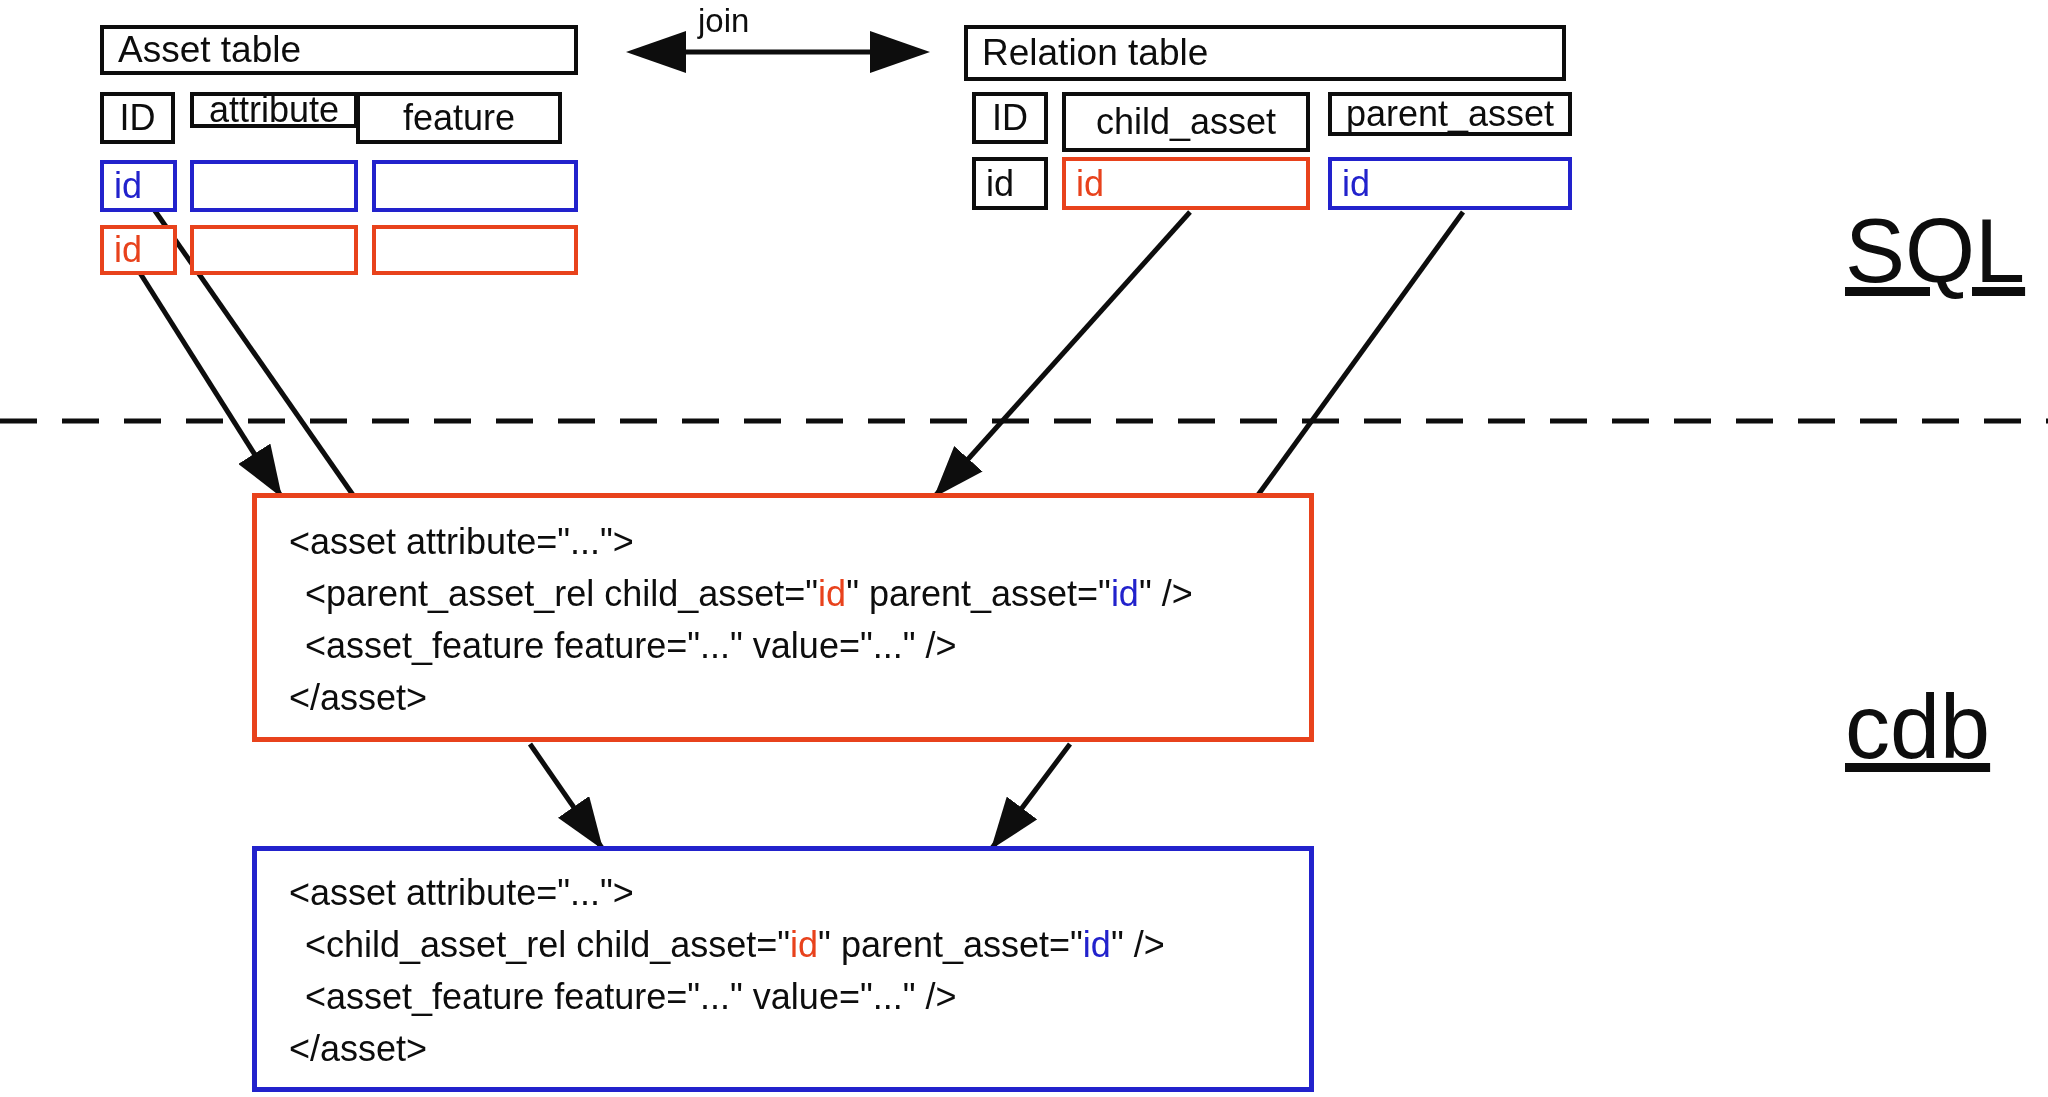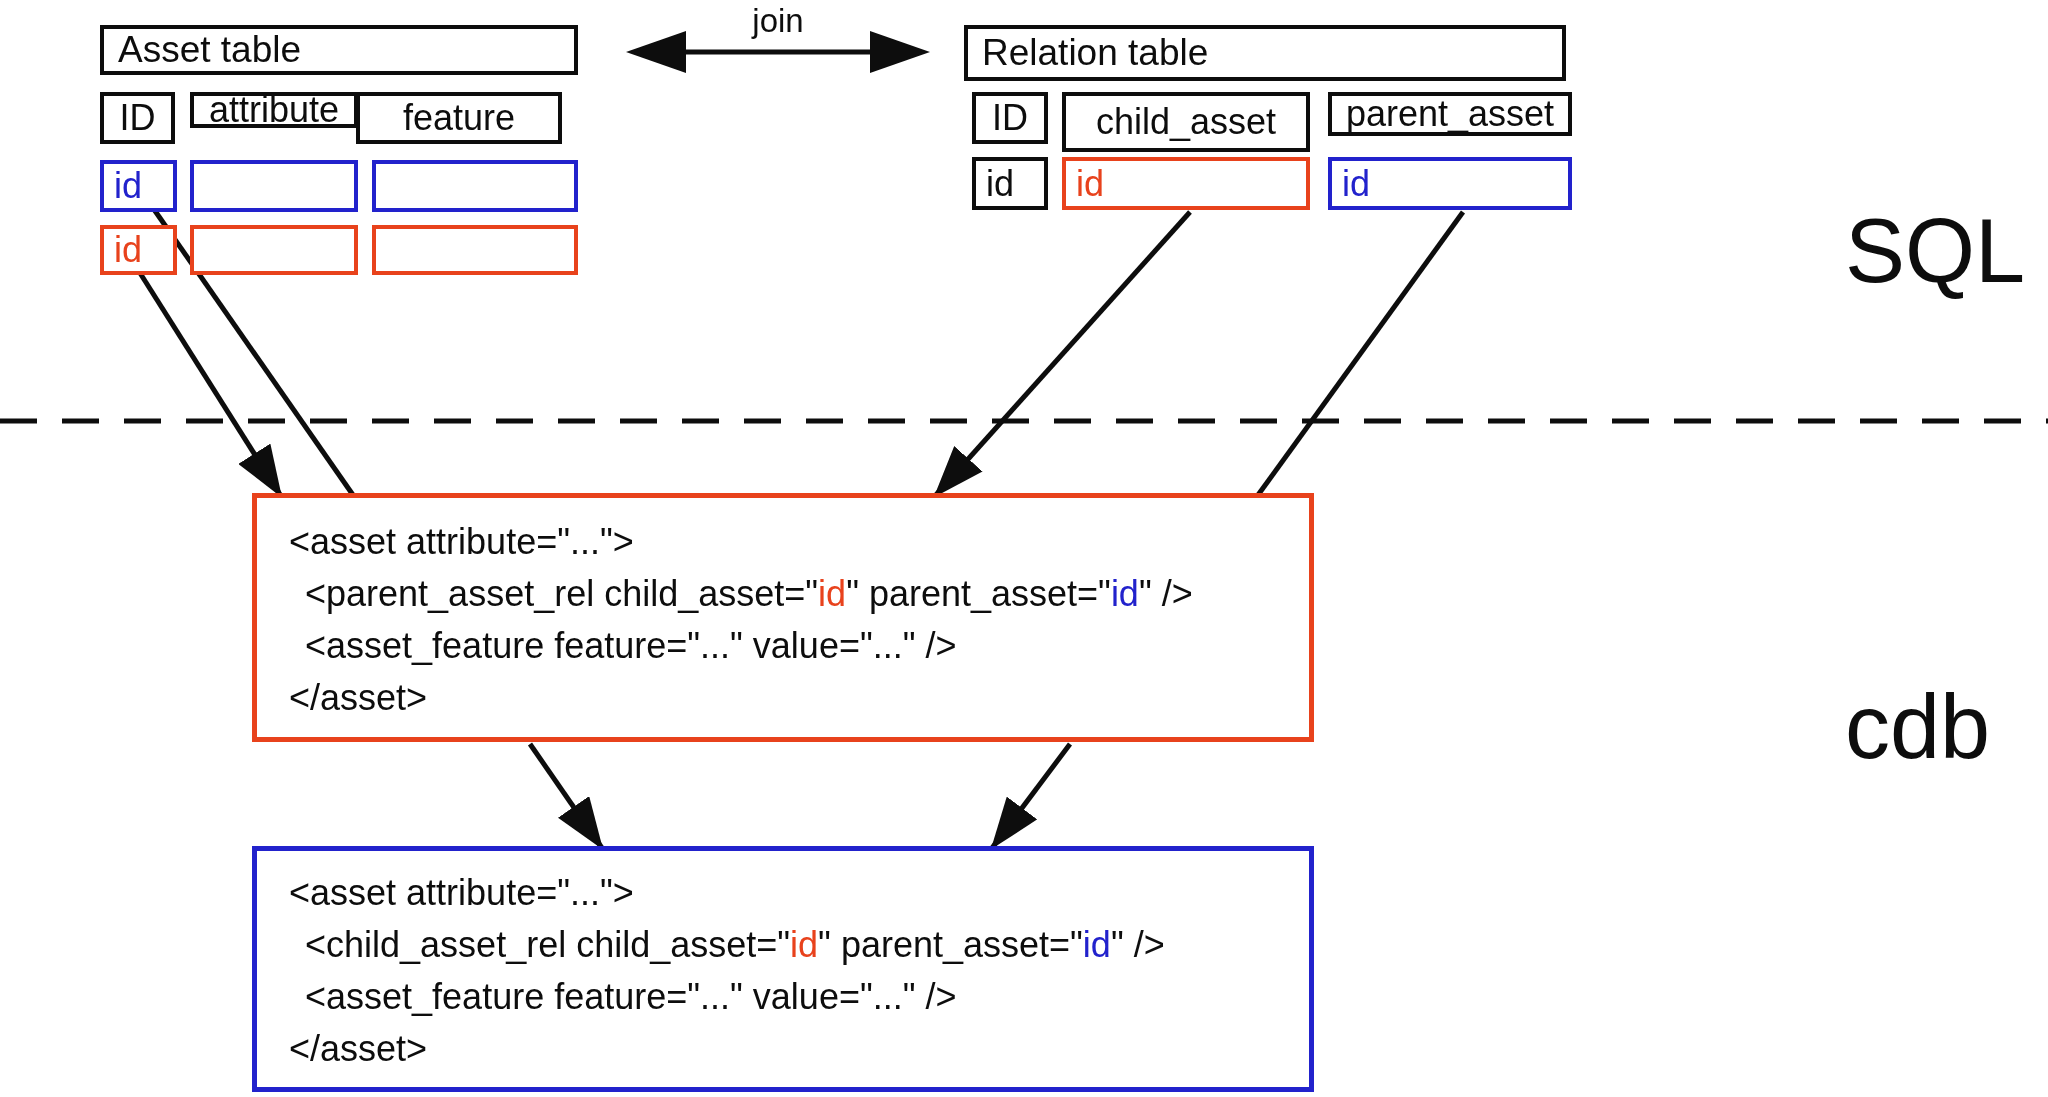--- a/index.html
+++ b/index.html
@@ -26,24 +26,25 @@
   .box.center{justify-content:center;}
   .box.data{padding-left:10px;}
   .blue-border{border-color:#2222cc;}
   .red-border{border-color:#e8421c;}
   .blue-text{color:#2222cc;}
   .red-text{color:#e8421c;}
   .big-label{
     position:absolute;z-index:2;
     font-size:90px;color:#0d0d0d;line-height:1;
     white-space:nowrap;
+    text-decoration:underline;
   }
   .join-label{
     position:absolute;z-index:2;
-    font-size:33px;text-align:center;width:160px;
+    font-size:33px;text-align:left;width:160px;
   }
   .xml-box{
     position:absolute;z-index:2;
     background:#ffffff;box-sizing:border-box;
     width:1062px;
     font-size:36px;line-height:52px;
     white-space:nowrap;
   }
   .xml-box.parent{left:252px;top:493px;height:249px;border:5px solid #e8421c;padding:18px 0 0 32px;}
   .xml-box.child{left:252px;top:846px;height:246px;border:5px solid #2222cc;padding:16px 0 0 32px;}

